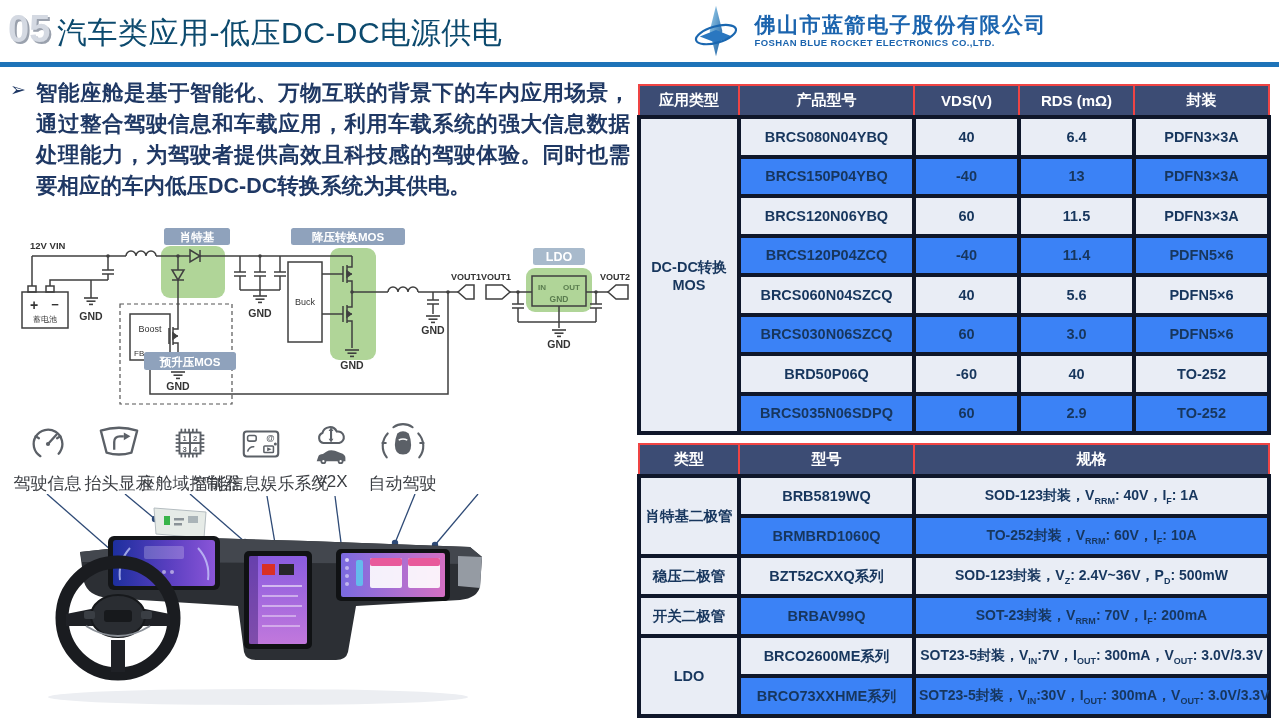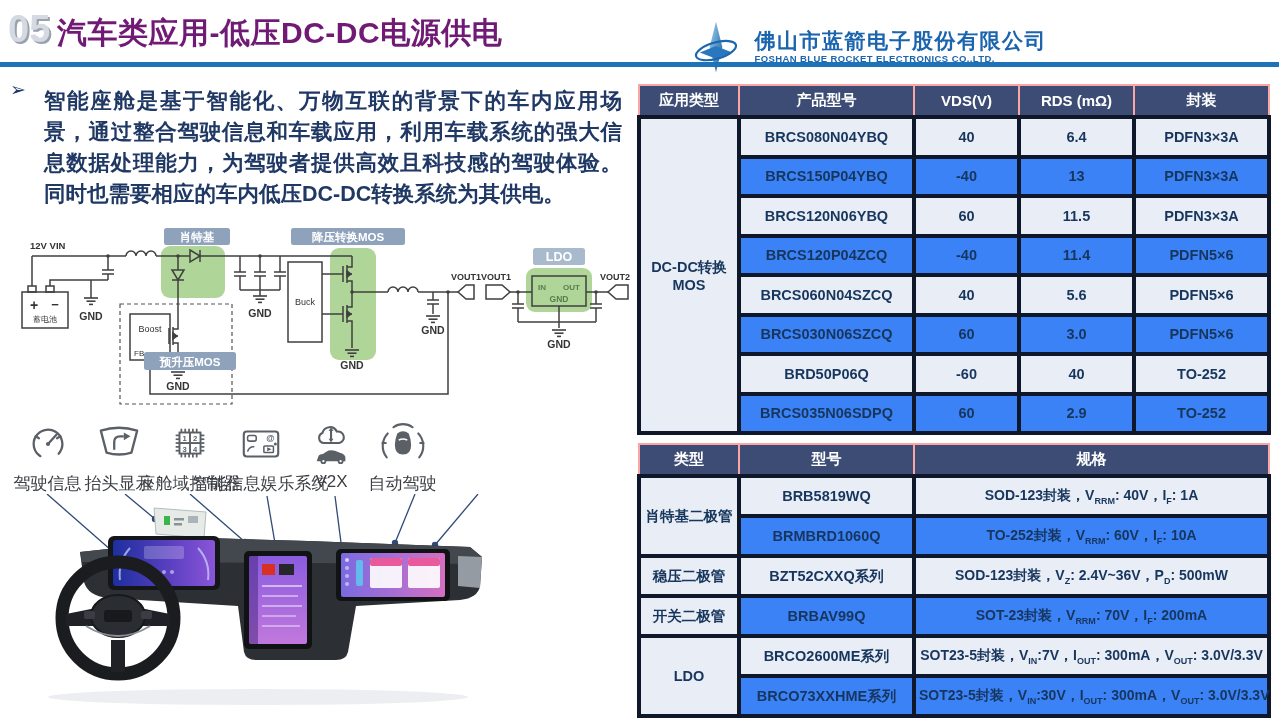--- a/index.html
+++ b/index.html
@@ -1,39 +1,39 @@
 <!DOCTYPE html>
 <html><head>
 <meta charset="utf-8">
 <style>
   html,body{margin:0;padding:0;background:#fff;}
   body{width:1279px;height:720px;overflow:hidden;font-family:"Liberation Sans","DejaVu Sans",sans-serif;}
   .slide{position:relative;width:1279px;height:720px;background:#fff;overflow:hidden;}
   
   .hdr{position:absolute;left:0;top:0;width:1059px;height:62px;}
   .slide-num{position:absolute;left:8px;top:8px;font-size:38px;font-weight:bold;color:#d4d9e2;text-shadow:2px 2px 0 #9aa1ad;}
-  .title{position:absolute;left:57px;top:13px;font-size:30px;font-weight:bold;color:#701a75;letter-spacing:.5px;}
-  .logo{position:absolute;right:12px;top:20px;display:flex;align-items:center;gap:12px;}
+  .title{position:absolute;left:57px;top:13px;font-size:30px;font-weight:normal;color:#0c4a6e;letter-spacing:.5px;}
+  .logo{position:absolute;right:12px;top:4px;display:flex;align-items:center;gap:12px;}
   .logo-txt{display:flex;flex-direction:column;line-height:1.05;}
   .logo-cn{font-size:21px;font-weight:bold;color:#1b64ae;letter-spacing:1.5px;}
   .logo-en{font-size:9.5px;font-weight:bold;color:#1b64ae;letter-spacing:.4px;margin-top:2px;}
   .accent{position:absolute;left:0;top:62px;width:1279px;height:5px;background:#1e73b8;}
   
   .intro{position:absolute;left:10px;top:74px;width:624px;display:flex;}
   .bullet{font-size:19px;color:#1f3864;margin:4px 6px 0 0;flex:0 0 auto;}
-  .intro p{margin:12px;font-size:21.5px;font-weight:bold;color:#1f3864;line-height:31px;text-align:justify;}
+  .intro p{margin:4px;font-size:21.5px;font-weight:bold;color:#1f3864;line-height:31px;text-align:justify;}
   
   .circuit{position:absolute;left:8px;top:226px;}
   .features{position:absolute;left:12px;top:422px;width:497px;display:flex;}
   .feature{flex:0 0 71px;width:71px;display:flex;flex-direction:column;align-items:center;}
   .feature .lbl{font-size:17px;color:#3c3f44;white-space:nowrap;margin-top:6px;}
   .dash{position:absolute;left:8px;top:494px;}
   
   .datatable{position:absolute;border-collapse:collapse;table-layout:fixed;}
-  .datatable th{background:#3c4c74;color:#ffffff;font-size:15px;font-weight:bold;height:29px;border:2px solid #fca5a5;padding:0;text-align:center;}
+  .datatable th{background:#3c4c74;color:#ffffff;font-size:15px;font-weight:bold;height:29px;border:2px solid #ef4444;padding:0;text-align:center;}
   .datatable td{background:#e9edf5;color:#17365d;font-weight:bold;font-size:14.5px;text-align:center;border:4px solid #0f172a;padding:0 3px;}
   #mos-table{left:637px;top:84px;width:630px;}
   #mos-table td{height:35.5px;}
   #diode-table{left:637px;top:443px;width:630px;}
   #diode-table td{height:36px;}
   .datatable tr.alt td{background:#3b82f6;}
   .datatable td.cat{background:#e9edf5 !important;}
   .datatable td.spec{white-space:nowrap;font-size:14px;}
   .datatable sub{font-size:9px;font-weight:bold;}
 </style>

